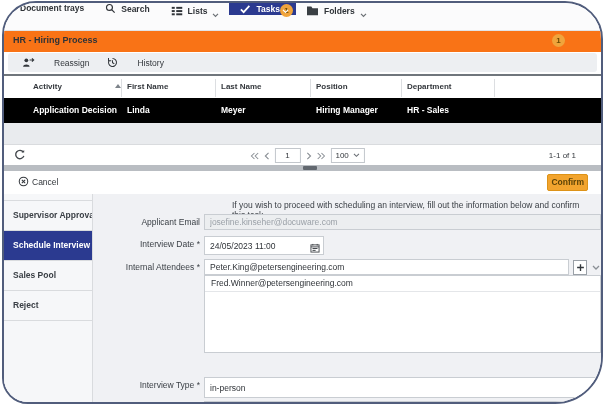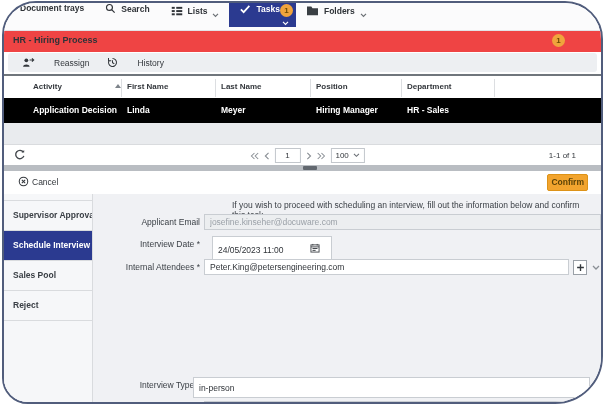--- a/index.html
+++ b/index.html
@@ -8,30 +8,30 @@
   .frame{position:absolute;left:2px;top:1px;right:2px;bottom:2px;
          border:2px solid #515d7c;border-radius:34px 38px 48px 26px;overflow:hidden;background:#fff;}
 
   
   .toolbar{position:absolute;left:0;top:0;right:0;height:27px;background:#fbfbfc;
            border-bottom:1px solid #e2e4e7;display:flex;align-items:flex-start;}
   .tb-item{display:flex;align-items:center;gap:5px;padding:0 10px;color:#2f3338;
            font-size:8.5px;font-weight:bold;position:relative;cursor:pointer;}
   .tb-item:first-child{padding-left:16px;}
   .tb-sep{width:1px;background:#d9dbde;margin:6px 0;}
-  .tb-item.active{background:#2b3a90;color:#fff;padding:0 16px 12px 10px;}
+  .tb-item.active{background:#2b3a90;color:#fff;padding:0 16px 0 10px;}
   .ic{display:block;}
   .tb-badge{position:absolute;top:1px;right:3px;width:13px;height:13px;border-radius:50%;
             background:#f0a43c;color:#6e4a00;font-size:8px;font-weight:bold;line-height:13px;
             text-align:center;}
   .tb-chev{margin-top:10px;}
   .tb-item.active .tb-chev{position:absolute;right:7px;bottom:1px;margin:0;}
 
   
-  .title-bar{position:absolute;left:0;top:28px;right:0;height:21px;background:#ef4444;text-decoration:underline;}
+  .title-bar{position:absolute;left:0;top:28px;right:0;height:21px;background:#f97316;text-decoration:underline;}
   .title-bar .t{position:absolute;left:9px;top:4px;font-size:9px;font-weight:bold;color:#2f3338;}
   .round-badge{position:absolute;right:36px;top:3px;width:13px;height:13px;border-radius:50%;
                background:#f0a43c;color:#6e4a00;font-size:8px;font-weight:bold;line-height:13px;text-align:center;}
 
   
   .actions-bar{position:absolute;left:4px;top:50px;right:4px;height:19px;background:#edeff2;
                border-radius:3px;display:flex;align-items:center;gap:18px;padding-left:14px;}
   .act-btn{display:flex;align-items:center;gap:19px;font-size:8.5px;color:#33373c;cursor:pointer;}
 
   
@@ -80,21 +80,21 @@
             font-size:8.5px;font-weight:bold;color:#393e44;cursor:pointer;white-space:nowrap;overflow:hidden;}
   .nav-item.selected{background:#2b3a90;color:#fff;}
 
   .form{position:absolute;left:89px;top:0;right:0;bottom:0;}
   .instruction{position:absolute;left:139px;top:6px;right:10px;font-size:8.5px;color:#3c4147;}
   .f-label{position:absolute;left:0;width:107px;text-align:right;font-size:8.5px;color:#3c4147;}
   .f-input{position:absolute;box-sizing:border-box;border:1px solid #c9cdd2;background:#fff;
            font-family:"Liberation Sans",sans-serif;font-size:8.5px;color:#2f3338;padding:0 5px;margin:0;}
   .f-input.disabled{background:#eceef0;color:#9ba1a8;}
   .date-wrap{position:absolute;left:111px;width:120px;height:16px;}
-  .date-wrap .f-input{left:8px;top:0;width:120px;height:28px;padding-right:8px;}
+  .date-wrap .f-input{left:0;top:0;width:120px;height:19px;padding-right:8px;}
   .cal-icon{position:absolute;right:4px;top:3px;color:#44484d;cursor:pointer;}
   .kw-add,.kw-dd{position:absolute;box-sizing:border-box;width:14px;height:15px;display:flex;
                  align-items:center;justify-content:center;cursor:pointer;color:#33373c;}
   .kw-add{border:1px solid #9aa0a7;background:#fff;}
   .kw-dd{color:#8a8f95;}
   .kw-list{position:absolute;left:111px;width:397px;box-sizing:border-box;background:#fff;
            border:1px solid #c9cdd2;}
   .kw-row{height:15px;line-height:15px;padding:0 6px;font-size:8.5px;color:#2f3338;
           border-bottom:1px solid #e4e6e9;cursor:pointer;}
 </style>
@@ -290,22 +290,25 @@
         <span class="kw-add" style="left:480px;top:66px">
           <svg width="9" height="9" viewBox="0 0 12 12">
             <path d="M6 1.5 v9 M1.5 6 h9" stroke="currentColor" stroke-width="1.8"></path>
             </svg>
           </span>
         <span class="kw-dd" style="left:496px;top:66px">
           <svg width="8" height="6" viewBox="0 0 8 6">
             <path d="M1 1 l3 3 3-3" fill="none" stroke="currentColor" stroke-width="1.3"></path>
             </svg>
           </span>
+        <div class="kw-list" style="top:81px;height:78px">
+          <div class="kw-row">Fred.Winner@petersengineering.com</div>
+        </div>
 
         <span class="f-label" style="top:186px">Interview Type *</span>
-        <input class="f-input" style="left: 100px; top: 183px; width: 397px; height: 21px;" type="text" value="in-person">
+        <input class="f-input" style="left: 111px; top: 183px; width: 397px; height: 21px;" type="text" value="in-person">
 
         <input class="f-input" style="left: 111px; top: 207px; width: 397px; height: 16px;" type="text" value="">
       </div>
     </div>
 
   </div>
 </div>
 
 </body></html>

